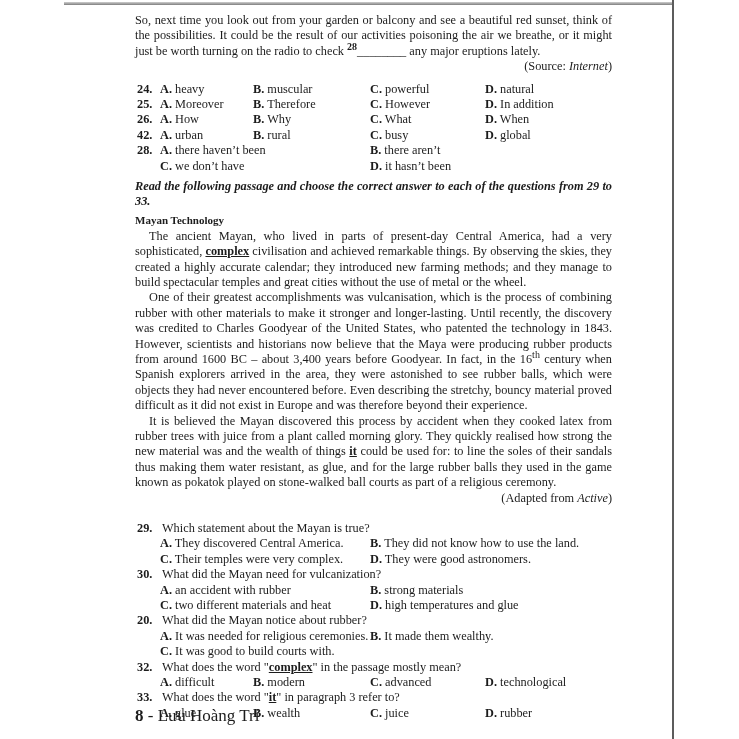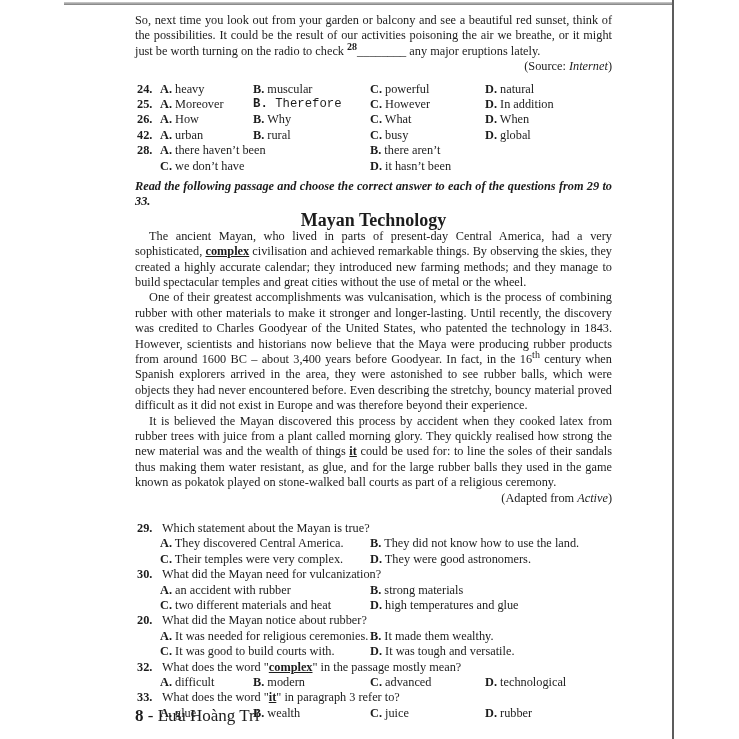--- a/index.html
+++ b/index.html
@@ -9,21 +9,21 @@
   }
   .scan-top{position:absolute;left:64px;top:2px;width:610px;height:3px;
     background:linear-gradient(to bottom,#cfcfcf,#7e7e7e);}
   .scan-right{position:absolute;left:672px;top:0;width:2px;height:739px;background:#5c5c5c;}
   .content{position:absolute;left:135px;top:13px;width:477px;font-size:12.3px;line-height:15.4px;}
   p{margin:0;}
   .para{text-align:justify;}
   .indent{text-indent:14px;}
   .right{text-align:right;}
   .instruction{font-weight:bold;font-style:italic;text-align:justify;}
-  .ptitle{font-size:18px;font-weight:bold;text-align:center;margin:2px 0 1px;line-height:16px;}
+  .ptitle{font-size:11px;font-weight:bold;text-align:left;margin:2px 0 1px;line-height:16px;}
   .kw{font-weight:bold;text-decoration:underline;}
   sup{font-size:10px;line-height:0;}
   .supref{font-weight:bold;}
   #mcq1{margin:7px 0 5px;}
   #mcq2{margin-top:15px;}
   .qrow{position:relative;height:15.4px;}
   .pos{position:absolute;top:0;white-space:nowrap;}
   .qnum{font-weight:bold;}
   .olabel{font-weight:bold;}
   .footer{position:absolute;left:135px;top:706px;font-size:17px;}
@@ -45,21 +45,21 @@
         <div class="qrow">
           <span class="pos qnum" style="left: 2px;">24.</span>
           <span class="pos" style="left: 25px;"><b class="olabel">A.</b> heavy</span>
           <span class="pos" style="left: 118px;"><b class="olabel">B.</b> muscular</span>
           <span class="pos" style="left: 235px;"><b class="olabel">C.</b> powerful</span>
           <span class="pos" style="left: 350px;"><b class="olabel">D.</b> natural</span>
         </div>
         <div class="qrow">
           <span class="pos qnum" style="left: 2px;">25.</span>
           <span class="pos" style="left: 25px;"><b class="olabel">A.</b> Moreover</span>
-          <span class="pos" style="left: 118px; font-family: Liberation Mono, monospace;"><b class="olabel">B.</b> Therefore</span>
+          <span class="pos" style="left: 118px;"><b class="olabel">B.</b> Therefore</span>
           <span class="pos" style="left: 235px;"><b class="olabel">C.</b> However</span>
           <span class="pos" style="left: 350px;"><b class="olabel">D.</b> In addition</span>
         </div>
         <div class="qrow">
           <span class="pos qnum" style="left: 2px;">26.</span>
           <span class="pos" style="left: 25px;"><b class="olabel">A.</b> How</span>
           <span class="pos" style="left: 118px;"><b class="olabel">B.</b> Why</span>
           <span class="pos" style="left: 235px;"><b class="olabel">C.</b> What</span>
           <span class="pos" style="left: 350px;"><b class="olabel">D.</b> When</span>
         </div>
@@ -121,21 +121,20 @@
         <div class="qrow">
           <span class="pos qnum" style="left: 2px;">20.</span>
           <span class="pos" style="left: 27px;">What did the Mayan notice about rubber?</span>
         </div>
         <div class="qrow">
           <span class="pos" style="left: 25px;"><b class="olabel">A.</b> It was needed for religious ceremonies.</span>
           <span class="pos" style="left: 235px;"><b class="olabel">B.</b> It made them wealthy.</span>
         </div>
         <div class="qrow">
           <span class="pos" style="left: 25px;"><b class="olabel">C.</b> It was good to build courts with.</span>
-          <span class="pos" style="left: 235px;"><b class="olabel">D.</b> It was tough and versatile.</span>
         </div>
         <div class="qrow">
           <span class="pos qnum" style="left: 2px;">32.</span>
           <span class="pos" style="left: 27px;">What does the word "<span class="kw">complex</span>" in the passage mostly mean?</span>
         </div>
         <div class="qrow">
           <span class="pos" style="left: 25px;"><b class="olabel">A.</b> difficult</span>
           <span class="pos" style="left: 118px;"><b class="olabel">B.</b> modern</span>
           <span class="pos" style="left: 235px;"><b class="olabel">C.</b> advanced</span>
           <span class="pos" style="left: 350px;"><b class="olabel">D.</b> technological</span>

